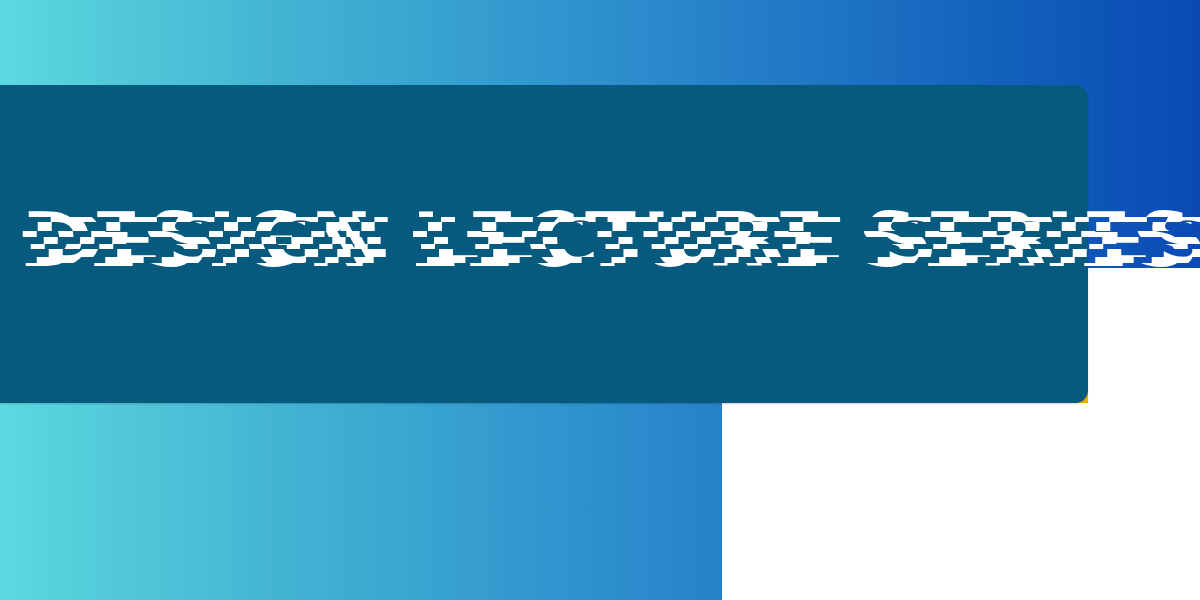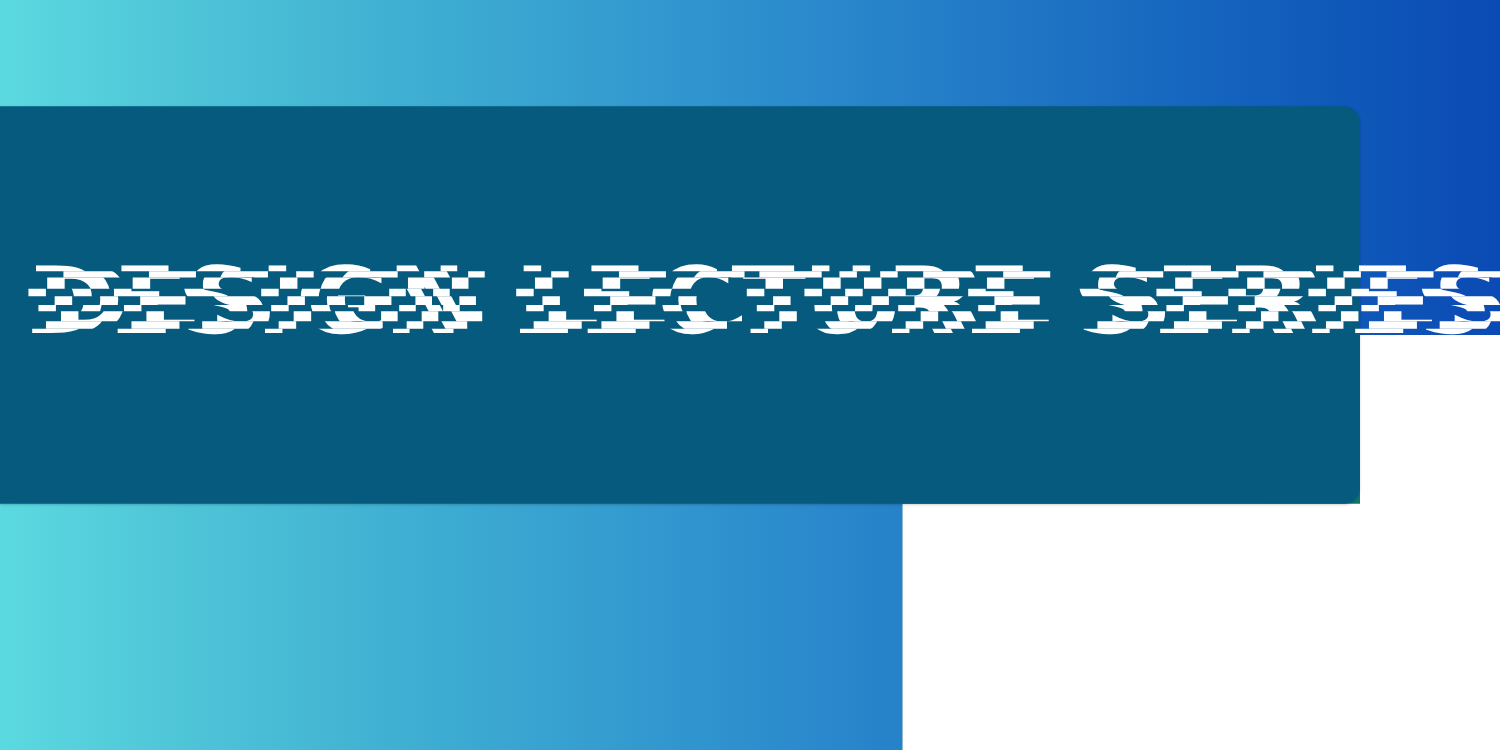--- a/index.html
+++ b/index.html
@@ -9,21 +9,21 @@
   }
   body {
     font-family: "Liberation Sans", sans-serif;
   }
 
   #stage {
     position: relative;
     width: 1200px;
     height: 600px;
     overflow: hidden;
-    background: #0f766e;
+    background: #eab308;
   }
 
   
   .bg-layer {
     position: absolute;
     left: 0;
     top: 0;
     width: 1200px;
     height: 600px;
     background: linear-gradient(90deg,

